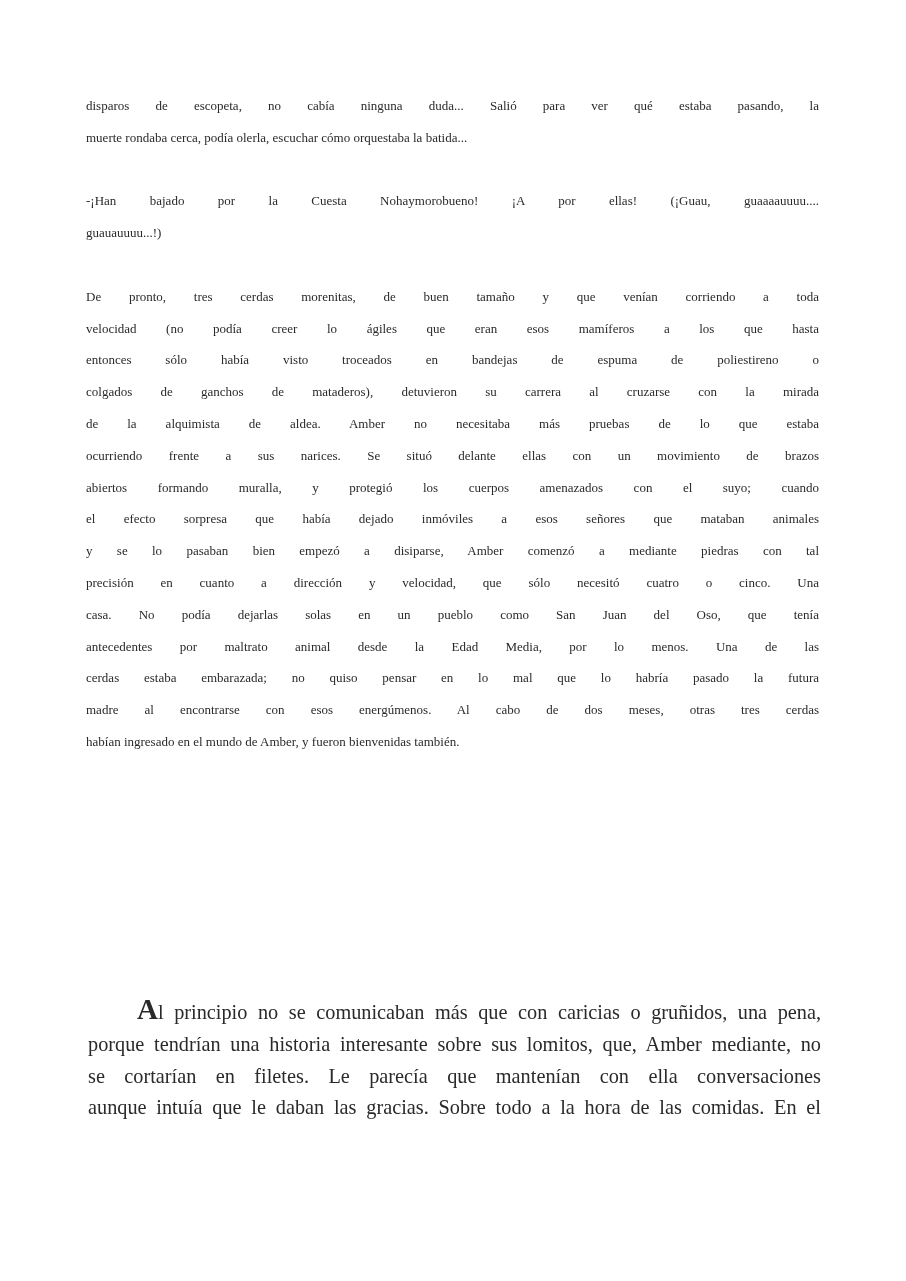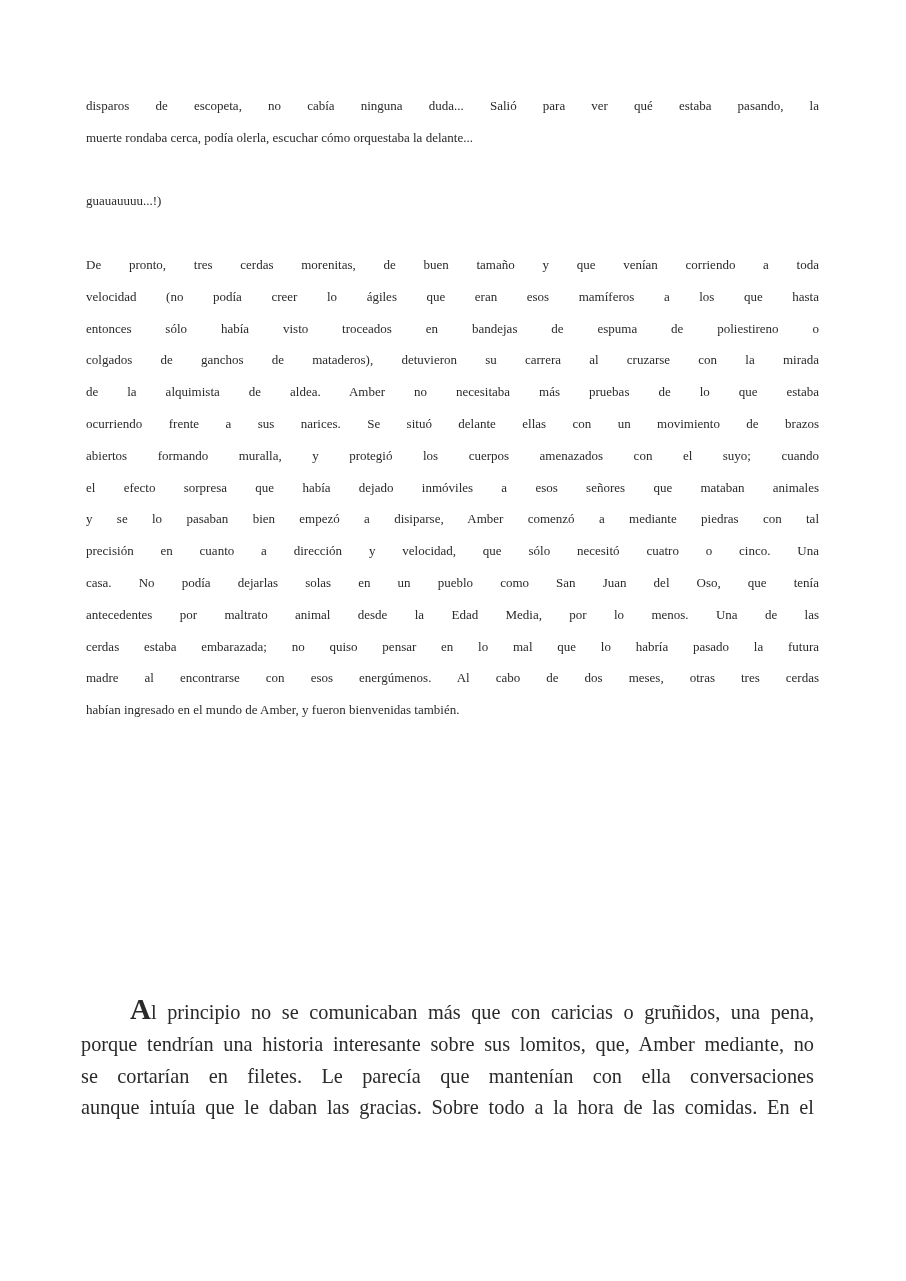--- a/index.html
+++ b/index.html
@@ -26,21 +26,21 @@
     .para {
       margin: 0;
       text-align: justify;
       text-align-last: left;
     }
     .gap {
       height: 31.8px;
     }
     .section2 {
       position: absolute;
-      left: 81px;
+      left: 88px;
       top: 997px;
       width: 733px;
       font-family: "Liberation Serif", "DejaVu Serif", serif;
       font-size: 20.3px;
       line-height: 31.8px;
       color: #2a2a2a;
     }
     .section2 .para {
       text-indent: 49px;
     }
@@ -58,24 +58,25 @@
     .line.last {
       text-align-last: left;
     }
   </style>
 </head>
 <body>
 
 <div class="page">
   <div class="para">
     <span class="line">disparos de escopeta, no cabía ninguna duda... Salió para ver qué estaba pasando, la</span>
-    <span class="line last">muerte rondaba cerca, podía olerla, escuchar cómo orquestaba la delante...</span>
+    <span class="line last">muerte rondaba cerca, podía olerla, escuchar cómo orquestaba la batida...</span>
   </div>
   <div class="gap"></div>
   <div class="para">
+    <span class="line">-¡Han bajado por la Cuesta Nohaymorobueno! ¡A por ellas! (¡Guau, guaaaauuuu....</span>
     <span class="line last">guauauuuu...!)</span>
   </div>
   <div class="gap"></div>
   <div class="para">
     <span class="line">De pronto, tres cerdas morenitas, de buen tamaño y que venían corriendo a toda</span>
     <span class="line">velocidad (no podía creer lo ágiles que eran esos mamíferos a los que hasta</span>
     <span class="line">entonces sólo había visto troceados en bandejas de espuma de poliestireno o</span>
     <span class="line">colgados de ganchos de mataderos), detuvieron su carrera al cruzarse con la mirada</span>
     <span class="line">de la alquimista de aldea. Amber no necesitaba más pruebas de lo que estaba</span>
     <span class="line">ocurriendo frente a sus narices. Se situó delante ellas con un movimiento de brazos</span>

